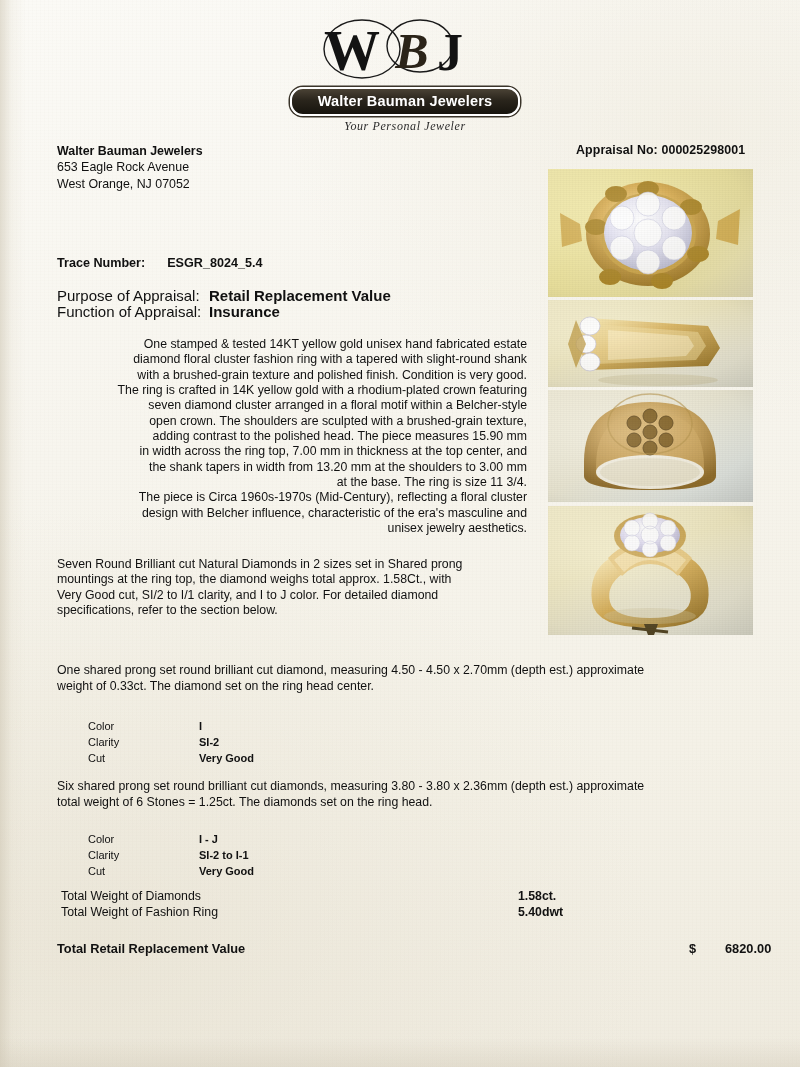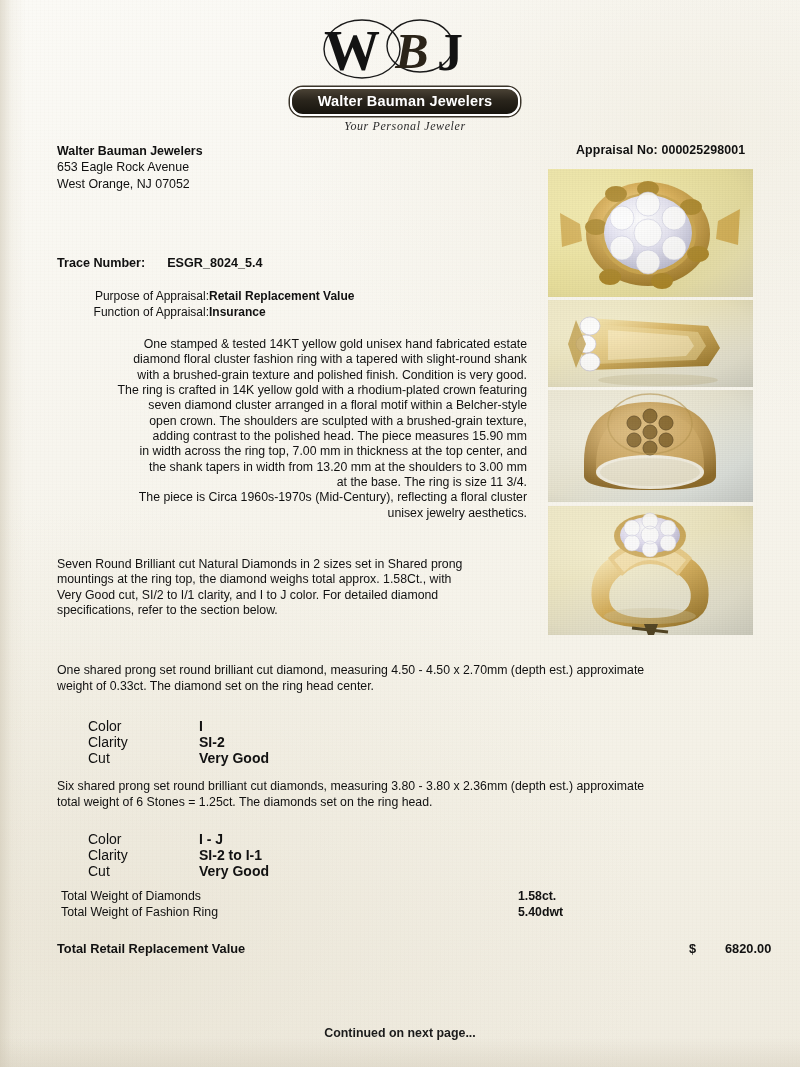--- a/index.html
+++ b/index.html
@@ -89,36 +89,36 @@
     left: 576px; top: 143px;
     font-size: 12.4px; font-weight: bold; letter-spacing: .1px;
     white-space: nowrap;
   }
 
   #trace-row { left: 57px; top: 253px; white-space: nowrap; }
   #trace-row .lbl { font-weight: bold; font-size: 12.6px; }
   #trace-row .val { font-weight: bold; font-size: 12.6px; margin-left: 22px; }
 
   #purpose-block { left: 57px; top: 288px; width: 430px; }
-  #purpose-block .row { display: flex; font-size: 12px; line-height: 16.2px; text-align: right; }
+  #purpose-block .row { display: flex; font-size: 15px; line-height: 16.2px; }
   #purpose-block .k { width: 152px; flex: none; }
   #purpose-block .v { font-weight: bold; }
 
   #desc-block { left: 57px; top: 337px; width: 470px; }
   #desc-block p { margin: 0; font-size: 12.3px; line-height: 15.35px; text-align: right; }
 
   #assess-block { left: 57px; top: 557px; width: 492px; }
   #assess-block p { margin: 0; font-size: 12.3px; line-height: 15.35px; }
   #assess-block .indent { text-indent: 12px; }
 
   #stone1-desc { left: 57px; top: 663px; width: 700px; }
   #stone1-desc p { margin: 0; font-size: 12.3px; line-height: 15.6px; }
 
   .spec-table { width: 330px; }
-  .spec-table .row { display: flex; font-size: 14px; line-height: 16.2px; }
+  .spec-table .row { display: flex; font-size: 11px; line-height: 16.2px; }
   .spec-table .k { width: 111px; flex: none; }
   .spec-table .v { font-weight: bold; }
   #spec1 { left: 88px; top: 718px; }
 
   #stone2-desc { left: 57px; top: 779px; width: 700px; }
   #stone2-desc p { margin: 0; font-size: 12.3px; line-height: 15.6px; }
 
   #spec2 { left: 88px; top: 831px; }
 
   #totals { left: 57px; top: 889px; width: 700px; }
@@ -219,20 +219,21 @@
     <p>diamond floral cluster fashion ring with a tapered with slight-round shank</p>
     <p>with a brushed-grain texture and polished finish. Condition is very good.</p>
     <p>The ring is crafted in 14K yellow gold with a rhodium-plated crown featuring</p>
     <p>seven diamond cluster arranged in a floral motif within a Belcher-style</p>
     <p>open crown. The shoulders are sculpted with a brushed-grain texture,</p>
     <p>adding contrast to the polished head. The piece measures 15.90 mm</p>
     <p>in width across the ring top, 7.00 mm in thickness at the top center, and</p>
     <p>the shank tapers in width from 13.20 mm at the shoulders to 3.00 mm</p>
     <p>at the base. The ring is size 11 3/4.</p>
     <p>The piece is Circa 1960s-1970s (Mid-Century), reflecting a floral cluster</p>
+    <p>design with Belcher influence, characteristic of the era's masculine and</p>
     <p>unisex jewelry aesthetics.</p>
   </div>
 
   <div class="abs" id="assess-block">
     <p>Seven Round Brilliant cut Natural Diamonds in 2 sizes set in Shared prong</p>
     <p>mountings at the ring top, the diamond weighs total approx. 1.58Ct., with</p>
     <p>Very Good cut, SI/2 to I/1 clarity, and I to J color.    For detailed diamond</p>
     <p>specifications, refer to the section below.</p>
   </div>
 
@@ -286,21 +287,20 @@
       <span class="v">5.40dwt</span>
     </div>
   </div>
 
   <div class="abs" id="grand-total">
     <span class="k">Total Retail Replacement Value</span>
     <span class="cur">$</span>
     <span class="amt">6820.00</span>
   </div>
 
-  <div class="abs" id="continued">Continued on next page...</div>
 
   <div id="photo-strip">
 
     <div class="photo" id="photo-0">
       <div class="ph-bg bg-yellow"></div>
       <svg class="ph-svg" viewBox="0 0 205 128" preserveAspectRatio="none">
         <defs>
           <radialGradient id="g_gold1" cx="45%" cy="35%" r="70%">
             <stop offset="0%" stop-color="#f7e09a"></stop>
             <stop offset="45%" stop-color="#d9ab4c"></stop>

